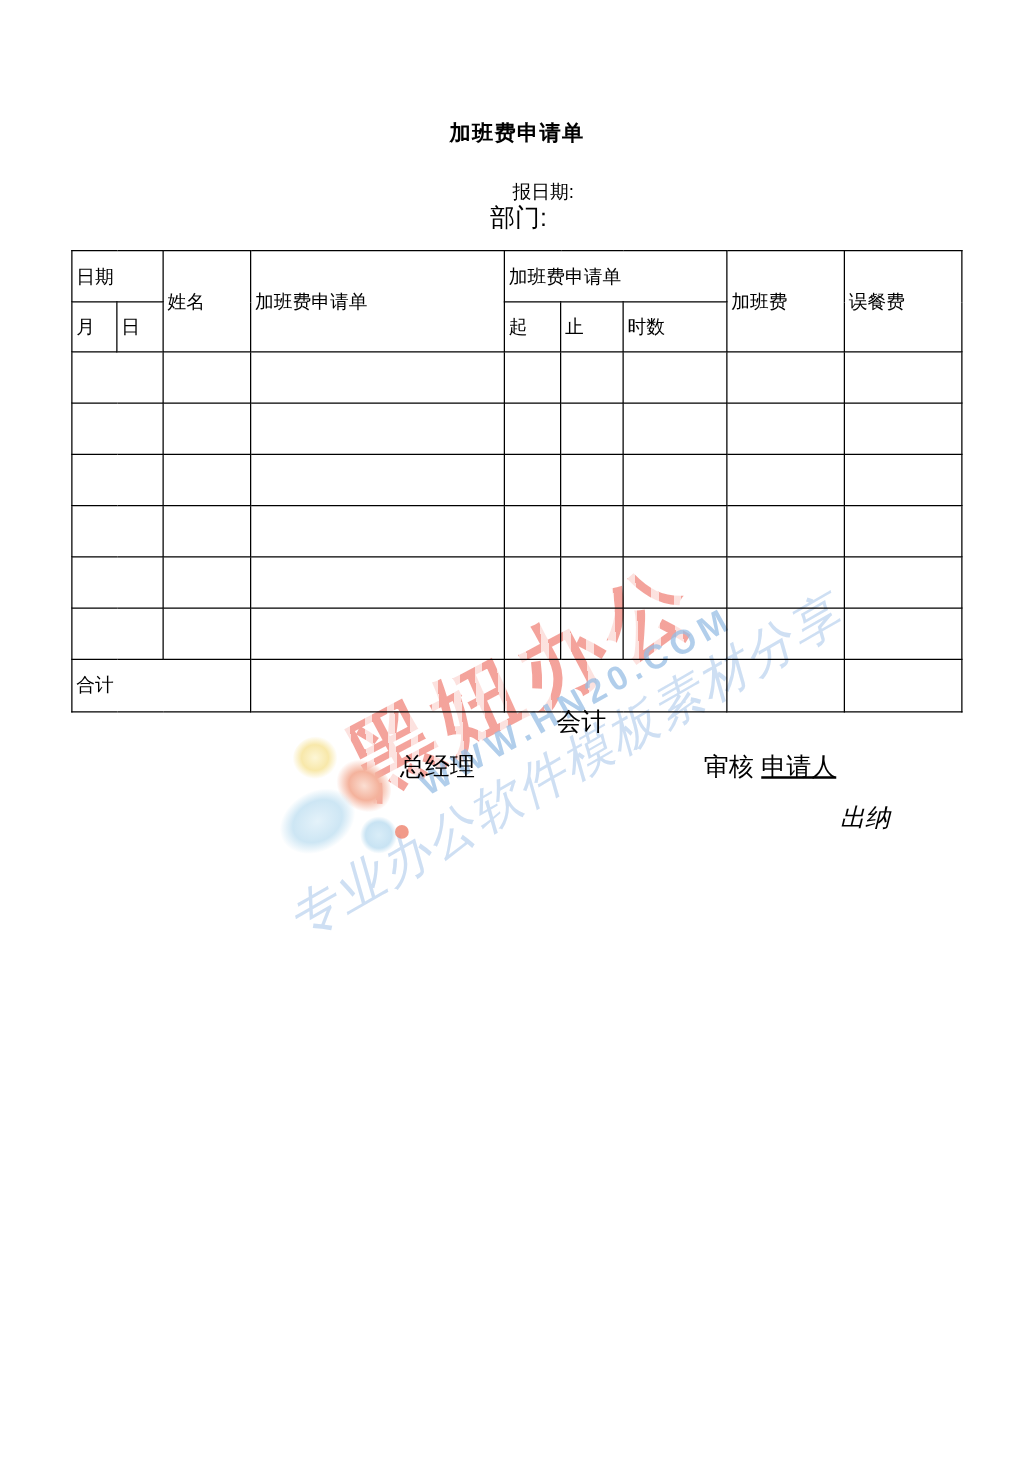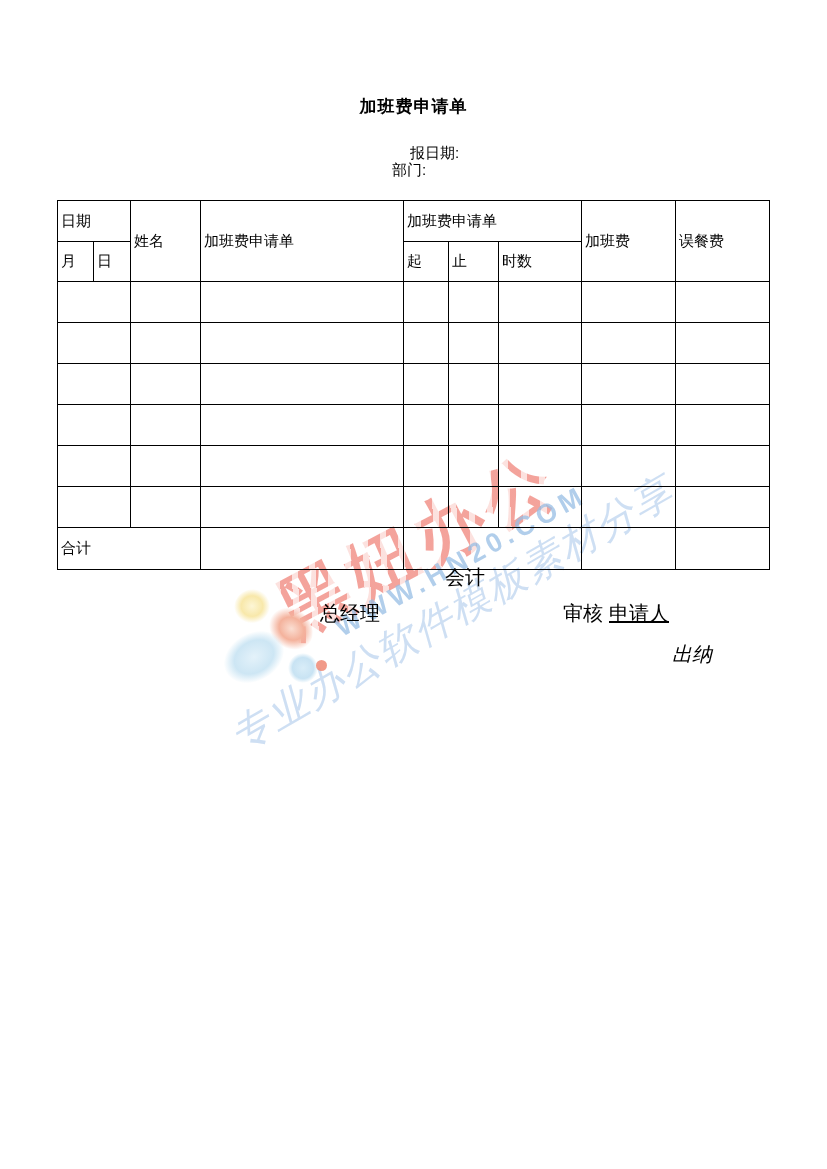--- a/index.html
+++ b/index.html
@@ -9,21 +9,21 @@
     font-family:"Liberation Sans", sans-serif; color:#000;
   }
 
   
   .doc-title {
     position:absolute; top:95px; left:0; width:100%;
     text-align:center; font-size:17px; font-weight:bold; letter-spacing:1px;
     z-index:3;
   }
   .meta-report-date { position:absolute; top:144px; left:410px; font-size:15px; z-index:3; }
-  .meta-department  { position:absolute; top:161px; left:392px; font-size:15px; z-index:3; }
+  .meta-department  { position:absolute; top:161px; left:392px; font-size:20px; z-index:3; }
 
   
   table.form {
     position:absolute; top:200px; left:57px; width:712px;
     border-collapse:collapse; table-layout:fixed; z-index:2;font-family:Liberation Mono, monospace;
   }
   table.form td {
     border:1.5px solid #000; padding:0 2px 0 3px;
     font-size:15px; vertical-align:middle; text-align:left;
     overflow:hidden; background:transparent;

